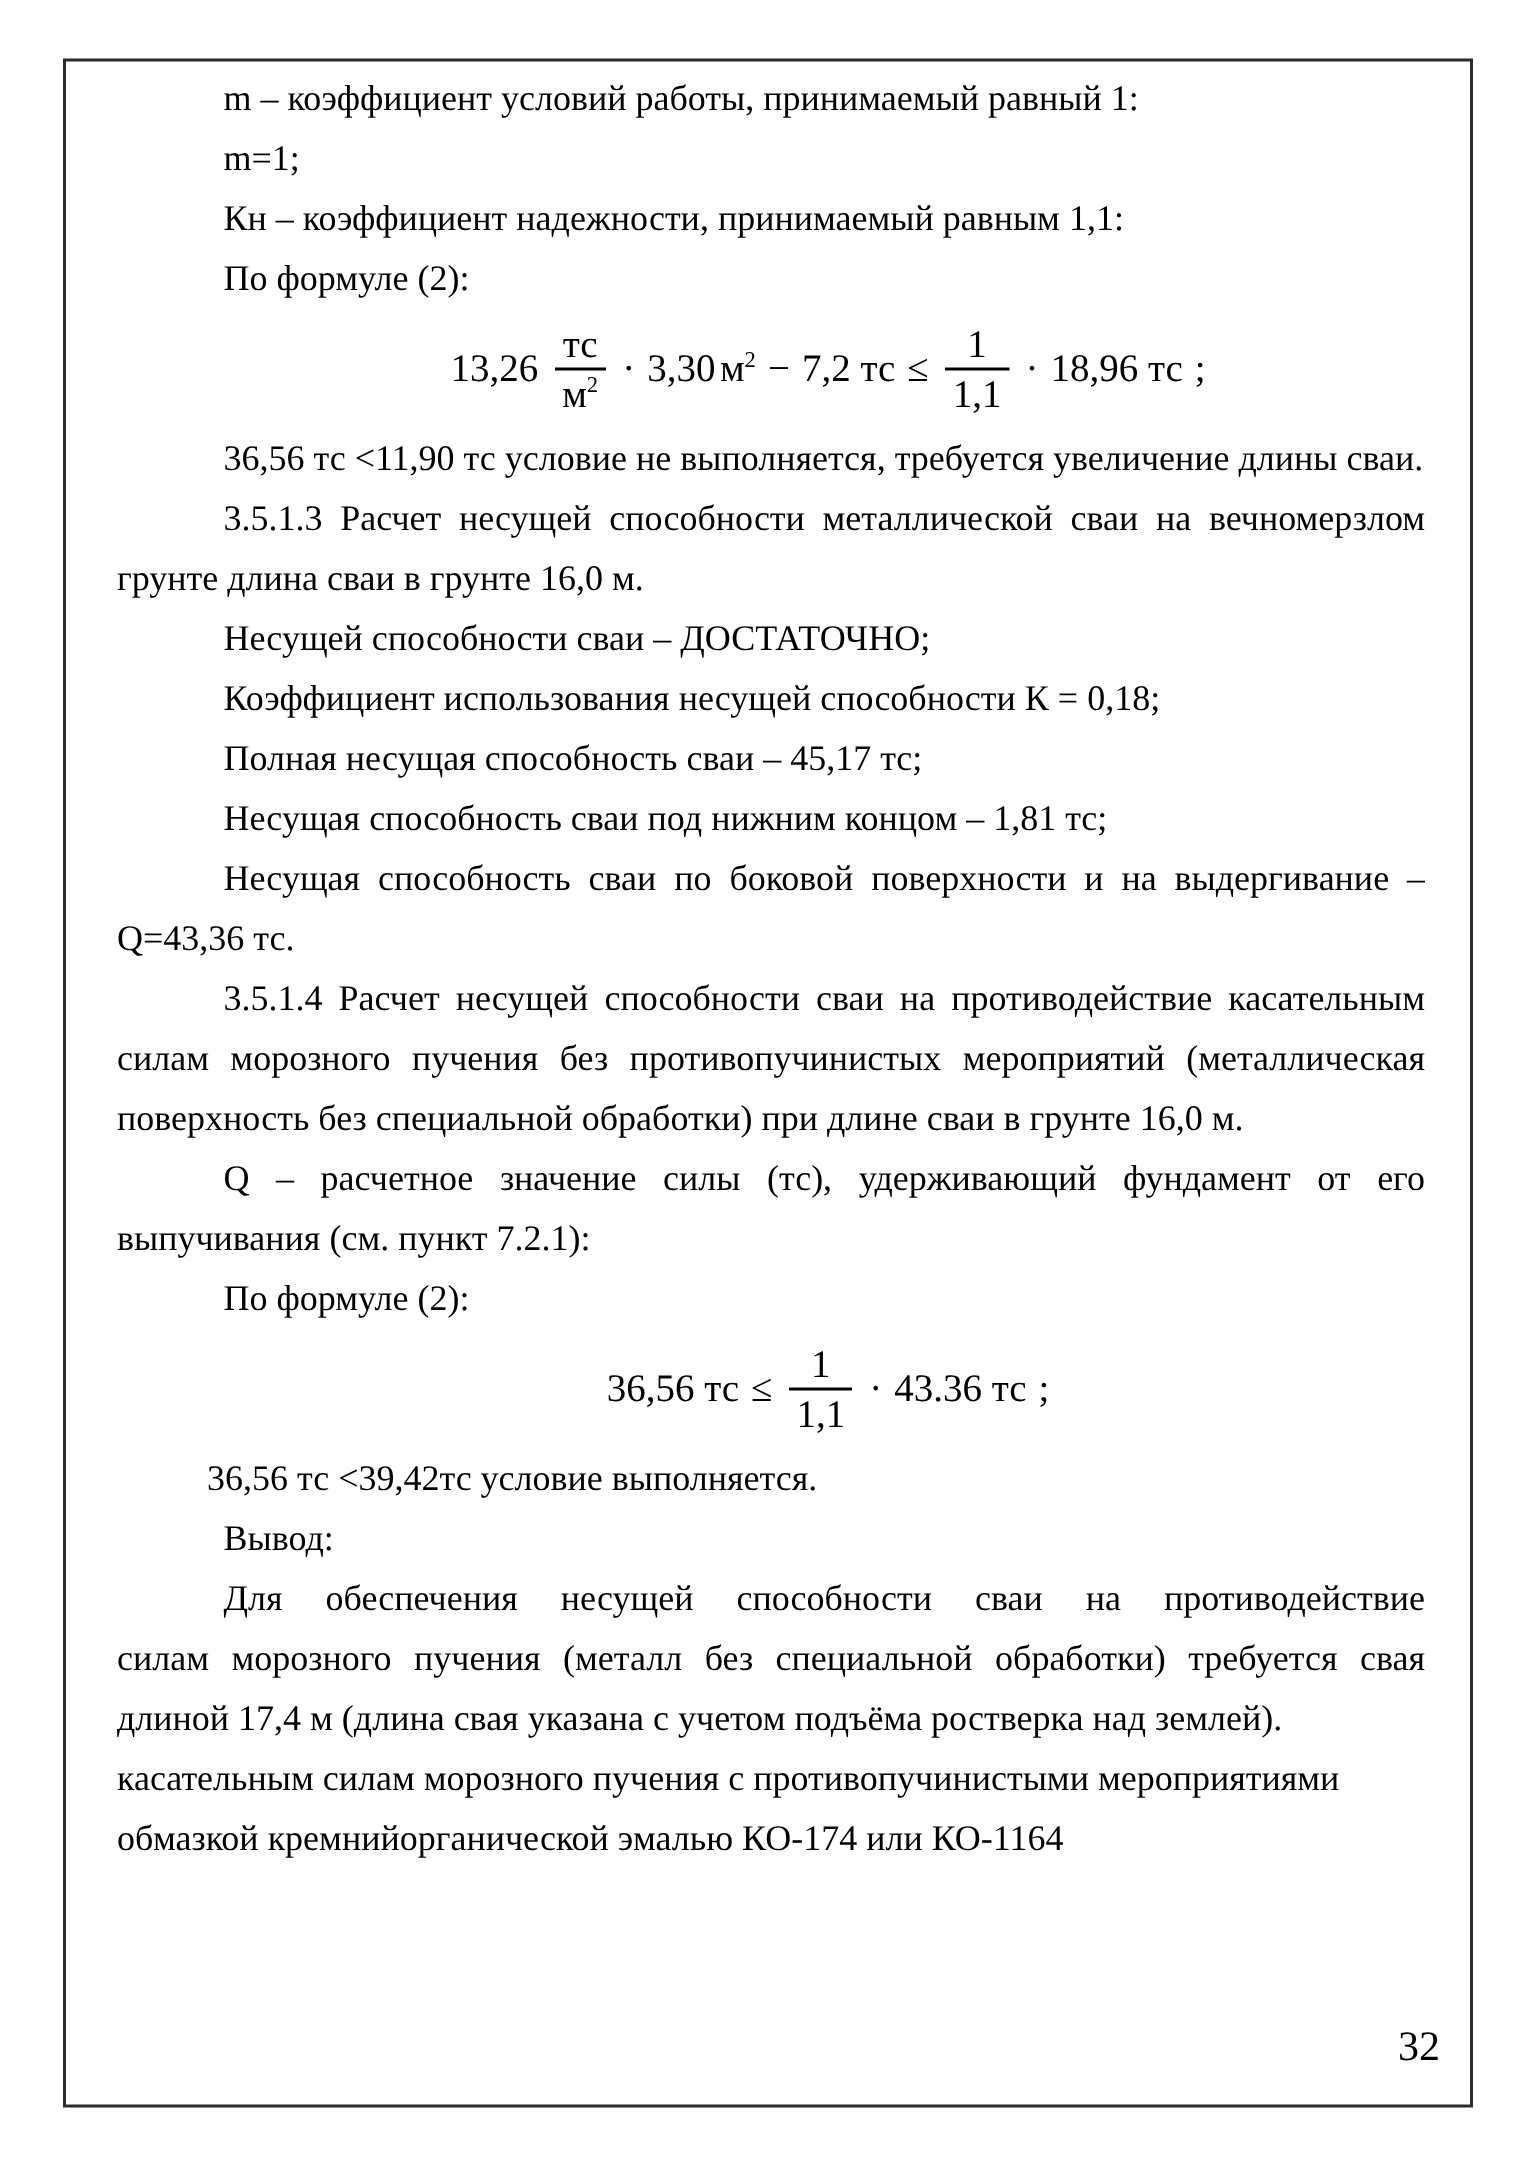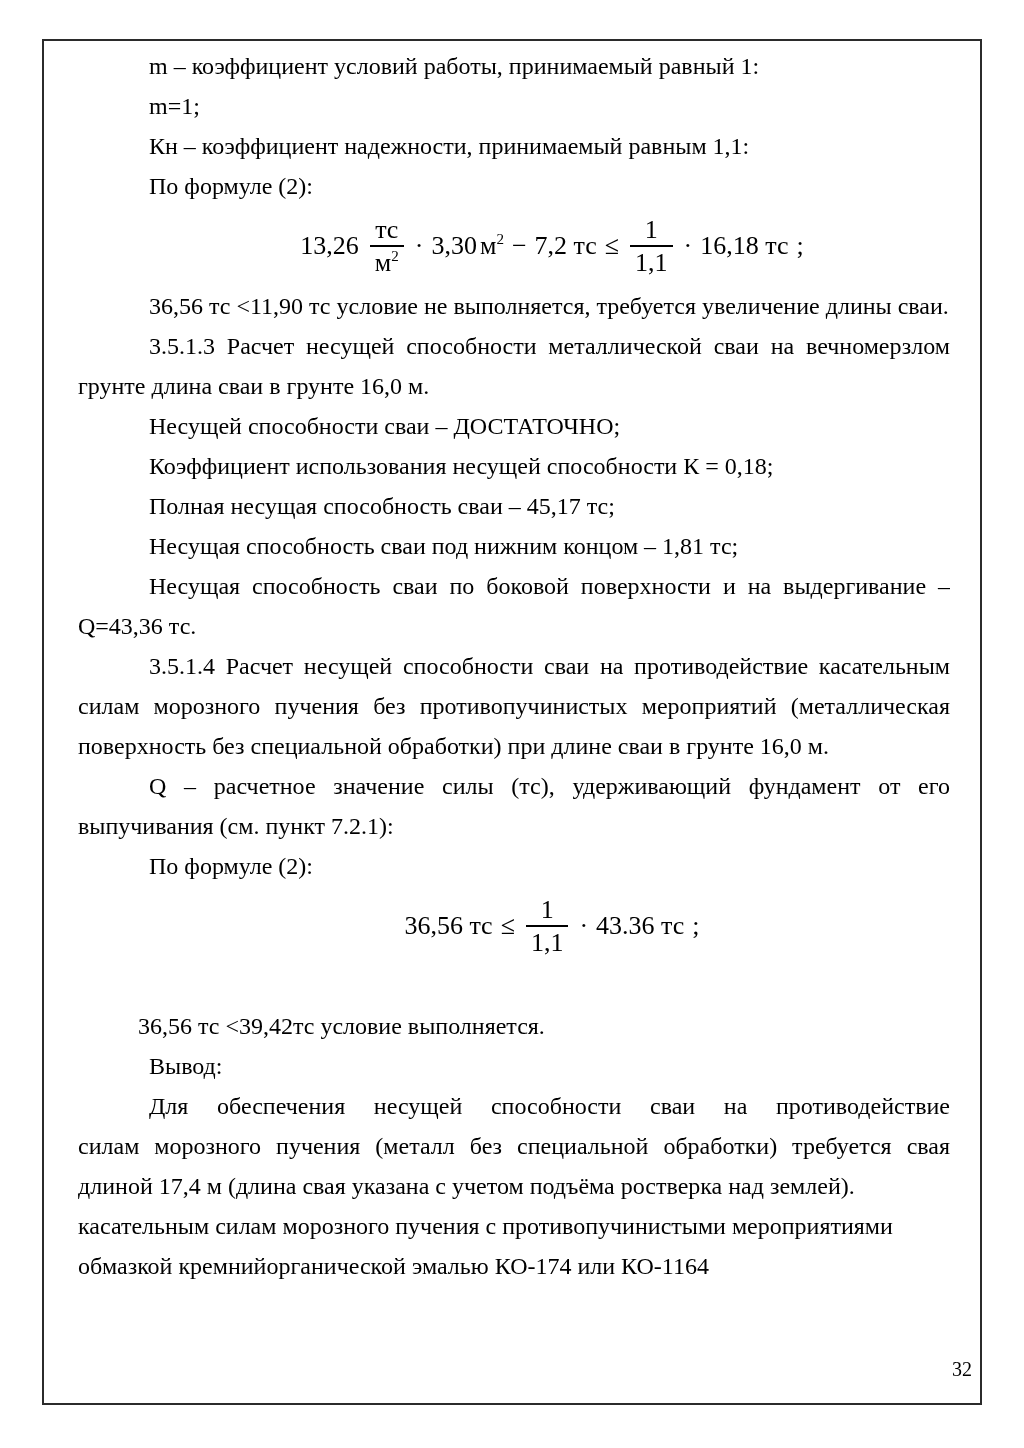--- a/index.html
+++ b/index.html
@@ -31,21 +31,21 @@
     left: 0; top: 0; right: 0; bottom: 0;
     padding: 5px 30px 0 34px;
   }
   .line {
     font-size: 24px;
     line-height: 40px;
     height: 40px;
     white-space: nowrap;
   }
   .indent  { padding-left: 71px; }
-  .indent2 { padding-left: 60px; margin-top: 40px; }
+  .indent2 { padding-left: 60px; }
   
   .just {
     white-space: normal;
     text-align: justify;
     overflow: hidden;
   }
   .just::after {
     content: "";
     display: inline-block;
     width: 100%;
@@ -71,23 +71,23 @@
   }
   .frac .num { border-bottom: 2px solid #000; padding: 0 5px 1px; }
   .frac .den { padding: 1px 5px 0; }
   sup {
     font-size: 0.58em;
     vertical-align: super;
     line-height: 0;
   }
   .page-number {
     position: absolute;
-    right: 8px;
+    right: 20px;
     bottom: 22px;
-    font-size: 20px;
+    font-size: 28px;
   }
 </style>
 </head>
 <body>
 
 <div class="page-frame">
   <div class="content">
 
     <div class="line indent">m – коэффициент условий работы, принимаемый равный 1:</div>
     <div class="line indent">m=1;</div>
@@ -104,21 +104,21 @@
       <span class="tok">3,30</span>
       <span class="tok" style="margin-left:-1px;"><span>м</span><sup>2</sup></span>
       <span class="tok">−</span>
       <span class="tok">7,2 тс</span>
       <span class="tok">≤</span>
       <span class="frac">
         <span class="num">1</span>
         <span class="den">1,1</span>
       </span>
       <span class="tok">·</span>
-      <span class="tok">16,18 тс</span>
+      <span class="tok">18,96 тс</span>
       <span class="tok">;</span>
     </div>
 
     <div class="line indent">36,56 тс &lt;11,90 тс условие не выполняется, требуется увеличение длины сваи.</div>
     <div class="line indent just">3.5.1.3 Расчет несущей способности металлической сваи на вечномерзлом</div>
     <div class="line">грунте длина сваи в грунте 16,0 м.</div>
     <div class="line indent">Несущей способности сваи – ДОСТАТОЧНО;</div>
     <div class="line indent">Коэффициент использования несущей способности К = 0,18;</div>
     <div class="line indent">Полная несущая способность сваи – 45,17 тс;</div>
     <div class="line indent">Несущая способность сваи под нижним концом – 1,81 тс;</div>

